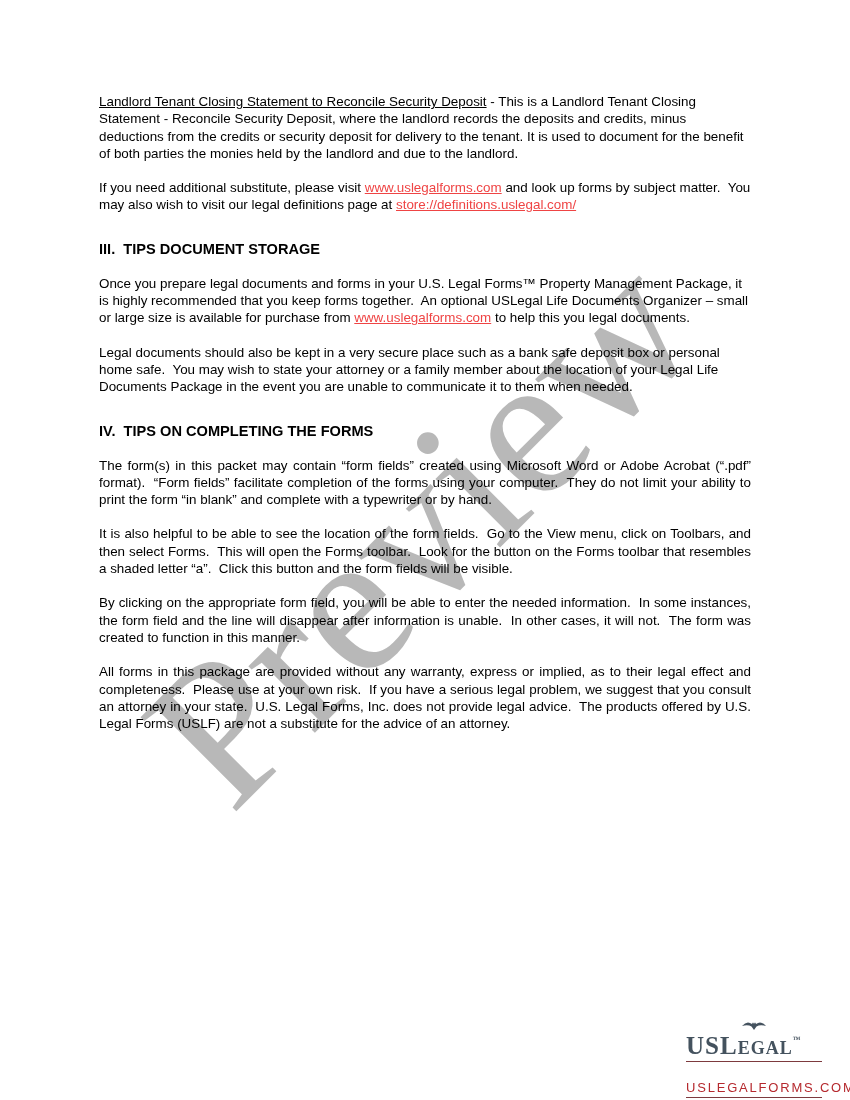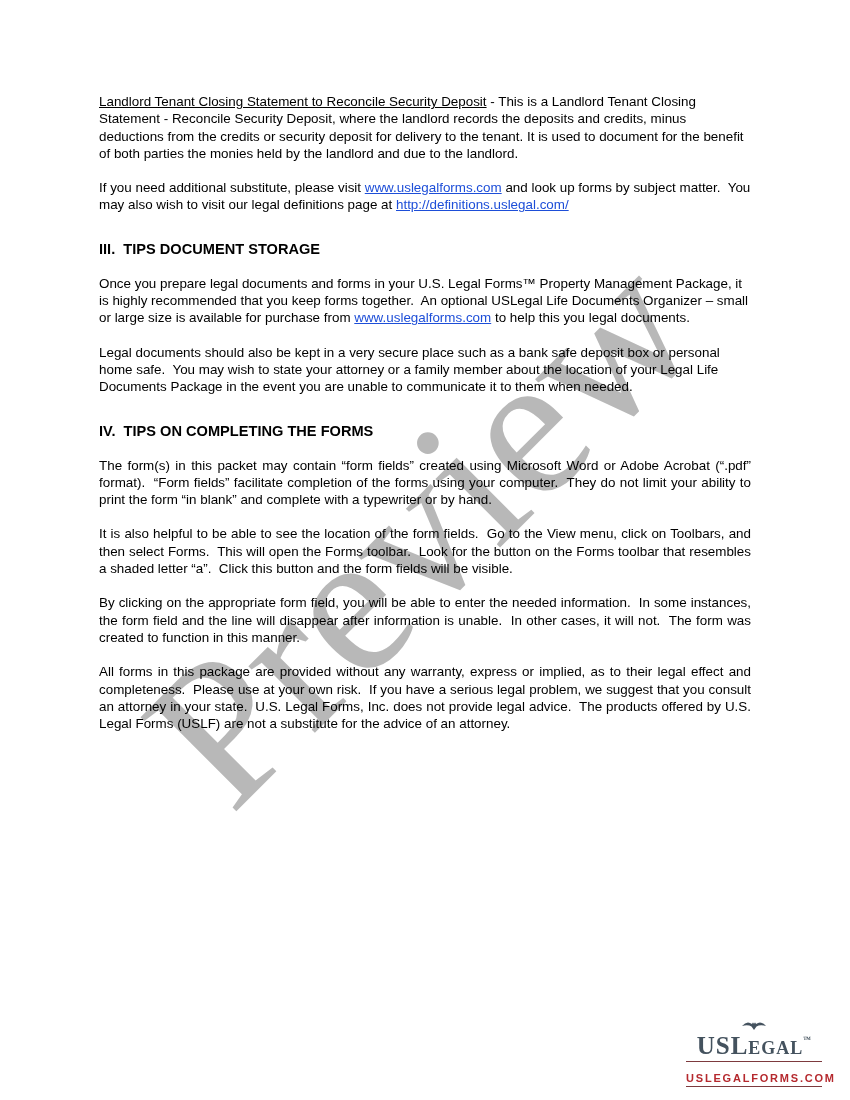--- a/index.html
+++ b/index.html
@@ -46,30 +46,30 @@
     font-size: 14.6px;
     line-height: 18px;
     margin: 26px 0 17px 0;
     white-space: pre-wrap;
     font-weight: bold;
   }
   .justify { text-align: justify; }
   .bold { font-weight: normal; }
   .u { text-decoration: underline; }
   a.link {
-    color: #1d4ed8;
+    color: #ef4444;
     text-decoration: underline;
     cursor: pointer;
   }
   .logo {
     position: absolute;
     right: 28px;
     top: 1018px;
     width: 136px;
-    text-align: center;
+    text-align: left;
     z-index: 2;
   }
   .logo .eagle {
     display: block;
     margin: 0 auto -3px auto;
   }
   .logo .wordmark {
     font-family: "Liberation Serif", serif;
     font-weight: bold;
     font-variant: small-caps;
@@ -79,42 +79,42 @@
     color: #44525e;
     white-space: nowrap;
   }
   .logo .wordmark sup {
     font-size: 8px;
     letter-spacing: 0;
     vertical-align: 12px;
   }
   .logo .site {
     margin-top: 2px;
-    padding: 10px 0 2px 0;
+    padding: 18px 0 2px 0;
     border-top: 1.5px solid #7d3a3e;
     border-bottom: 1px solid #7d3a3e;
-    font-size: 11px;
-    font-weight: bold;
+    font-size: 13px;
+    font-weight: normal;
     letter-spacing: 1.8px;
     color: #b5292e;
     white-space: nowrap;
   }
 </style>
 </head>
 <body>
 
 <div class="page">
 
   <div class="watermark">Preview</div>
 
   <div class="content">
 
     <p><span class="u">Landlord Tenant Closing Statement to Reconcile Security Deposit</span><span> - This is a Landlord Tenant Closing Statement - Reconcile Security Deposit, where the landlord records the deposits and credits, minus deductions from the credits or security deposit for delivery to the tenant. It is used to document for the benefit of both parties the monies held by the landlord and due to the landlord.</span></p>
 
-    <p><span>If you need additional substitute, please visit </span><a class="link" href="#">www.uslegalforms.com</a><span> and look up forms by subject matter.  You may also wish to visit our legal definitions page at </span><a class="link" href="#">http://definitions.uslegal.com/</a></p>
+    <p><span>If you need additional substitute, please visit </span><a class="link" href="#">www.uslegalforms.com</a><span> and look up forms by subject matter.  You may also wish to visit our legal definitions page at </span><a class="link" href="#">store://definitions.uslegal.com/</a></p>
 
     <h2>III.  TIPS DOCUMENT STORAGE</h2>
 
     <p><span>Once you prepare legal documents and forms in your U.S. Legal Forms™ Property Management Package, it is highly recommended that you keep forms together.  An optional USLegal Life Documents Organizer – small or large size is available for purchase from </span><a class="link" href="#">www.uslegalforms.com</a><span> to help this you legal documents.</span></p>
 
     <p>Legal documents should also be kept in a very secure place such as a bank safe deposit box or personal home safe.  You may wish to state your attorney or a family member about the location of your Legal Life Documents Package in the event you are unable to communicate it to them when needed.</p>
 
     <h2>IV.  TIPS ON COMPLETING THE FORMS</h2>
 
     <p class="justify">The form(s) in this packet may contain “form fields” created using Microsoft Word or Adobe Acrobat (“.pdf” format).  “Form fields” facilitate completion of the forms using your computer.  They do not limit your ability to print the form “in blank” and complete with a typewriter or by hand.</p>

